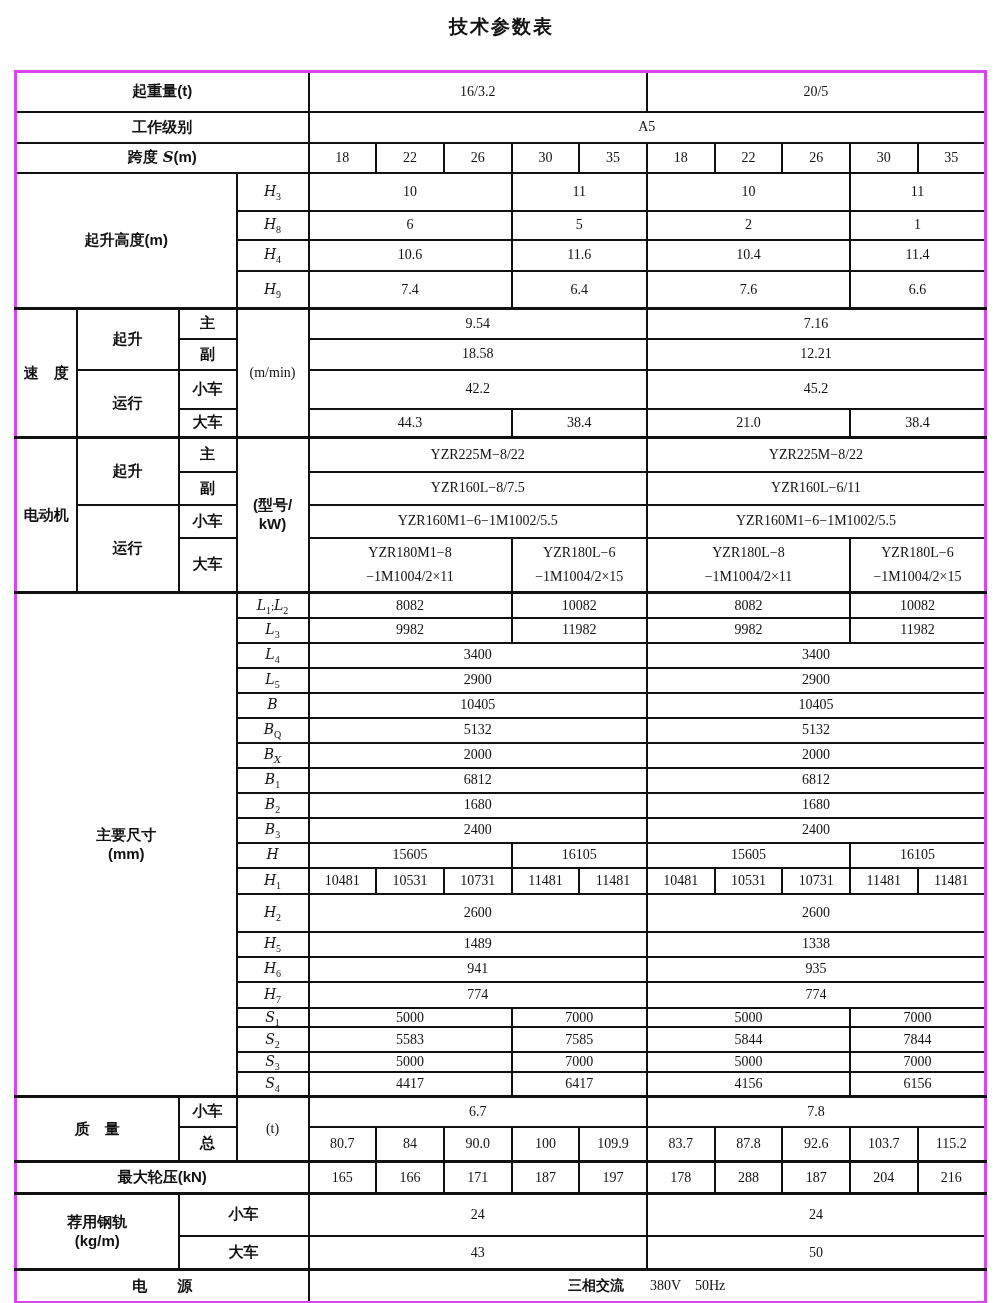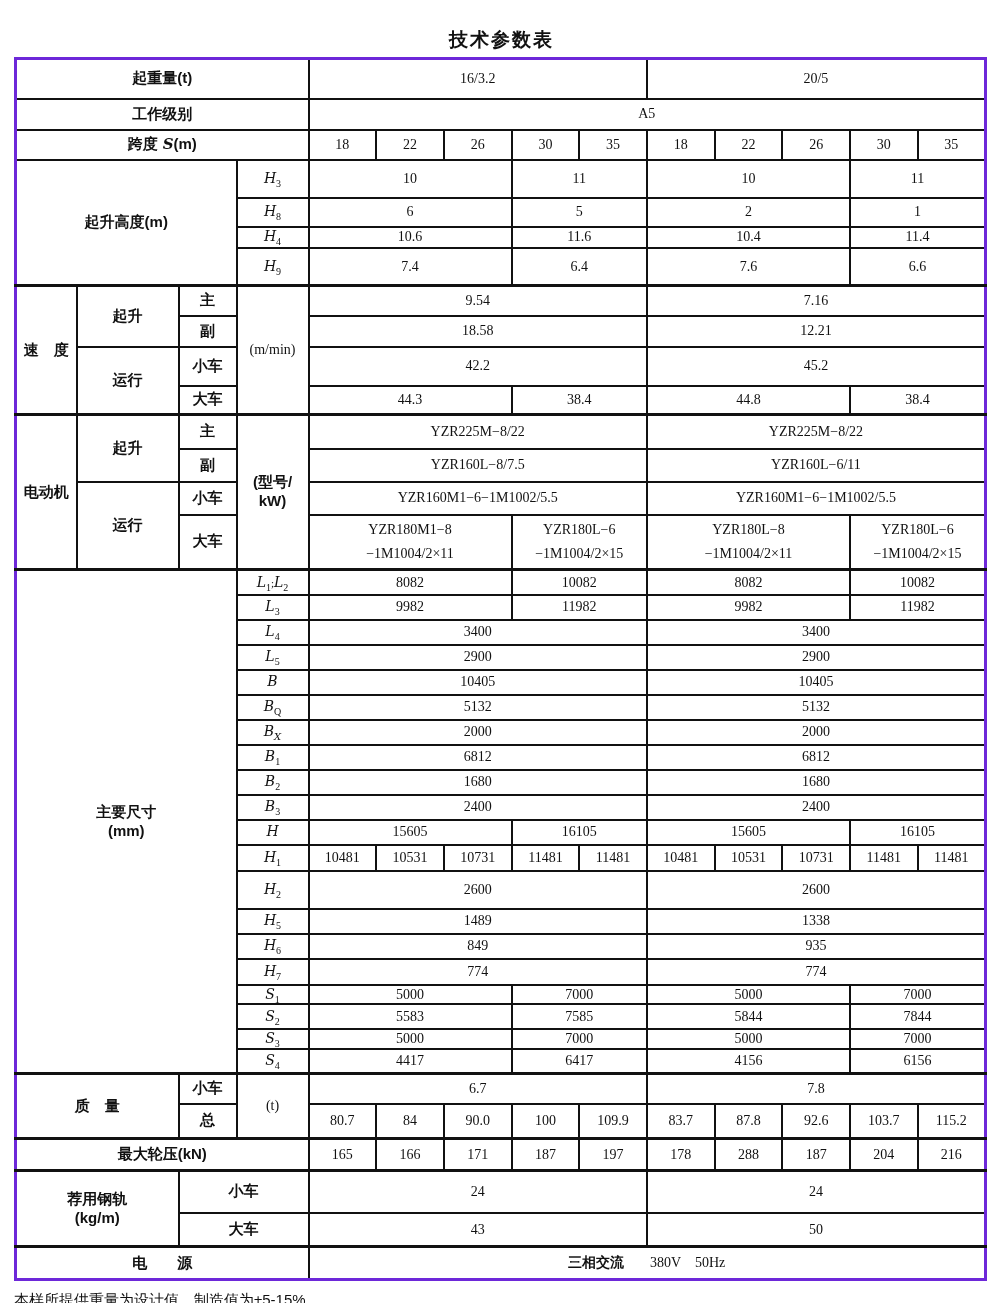--- a/index.html
+++ b/index.html
@@ -1,20 +1,20 @@
 <!DOCTYPE html>
 <html><head>
 <meta charset="utf-8">
 <style>
   html,body{margin:0;padding:0;background:#ffffff;}
   body{width:1003px;height:1303px;color:#111;font-family:"Liberation Serif","DejaVu Serif",serif;}
   .title{ text-align:center; font-family:"Liberation Sans","DejaVu Sans",sans-serif;
-          font-weight:bold; font-size:19px; letter-spacing:2px; padding-top:27px; margin-bottom:4px;}
+          font-weight:bold; font-size:19px; letter-spacing:2px; padding-top:14px; margin-bottom:30px;}
   table{ border-collapse:collapse; table-layout:fixed; width:970px; margin-left:14px;
-         border:3px solid #6d28d9;}
+         border:3px solid #d946ef;}
   td{ border:2px solid #111; text-align:center; vertical-align:middle;
       font-size:14px; padding:0 1px; overflow:hidden; line-height:1.25;}
   td.lab{ font-family:"Liberation Sans","DejaVu Sans",sans-serif; font-weight:bold; font-size:15px;}
   td.unit{ font-size:14px;}
   .sym{ font-style:italic; font-family:"DejaVu Serif","Liberation Serif",serif;}
   sub{ font-size:10px; line-height:0;}
   .sep{ font-size:11px;}
   .sp{ margin-left:5px;}
   tr.sec td{ border-top-width:3px;}
   .two-line div{ line-height:1.7;}
@@ -79,21 +79,21 @@
   <td colspan="3">10</td>
   <td colspan="2">11</td>
 </tr>
 <tr style="height:29px">
   <td><span class="sym">H</span><sub>8</sub></td>
   <td colspan="3">6</td>
   <td colspan="2">5</td>
   <td colspan="3">2</td>
   <td colspan="2">1</td>
 </tr>
-<tr style="height:21px">
+<tr style="height:31px">
   <td><span class="sym">H</span><sub>4</sub></td>
   <td colspan="3">10.6</td>
   <td colspan="2">11.6</td>
   <td colspan="3">10.4</td>
   <td colspan="2">11.4</td>
 </tr>
 <tr style="height:38px">
   <td><span class="sym">H</span><sub>9</sub></td>
   <td colspan="3">7.4</td>
   <td colspan="2">6.4</td>
@@ -117,21 +117,21 @@
 <tr style="height:39px">
   <td class="lab" rowspan="2">运行</td>
   <td class="lab">小车</td>
   <td colspan="5">42.2</td>
   <td colspan="5">45.2</td>
 </tr>
 <tr style="height:29px">
   <td class="lab">大车</td>
   <td colspan="3">44.3</td>
   <td colspan="2">38.4</td>
-  <td colspan="3">44.8</td>
+  <td colspan="3">21.0</td>
   <td colspan="2">38.4</td>
 </tr>
 
 <tr class="sec" style="height:34px">
   <td class="lab" rowspan="4">电动机</td>
   <td class="lab" rowspan="2">起升</td>
   <td class="lab">主</td>
   <td class="lab" rowspan="4">
           <div>(型号/</div>
           <div>kW)</div>
@@ -253,21 +253,21 @@
   <td colspan="5">2600</td>
   <td colspan="5">2600</td>
 </tr>
 <tr style="height:25px">
   <td><span class="sym">H</span><sub>5</sub></td>
   <td colspan="5">1489</td>
   <td colspan="5">1338</td>
 </tr>
 <tr style="height:25px">
   <td><span class="sym">H</span><sub>6</sub></td>
-  <td colspan="5">849</td>
+  <td colspan="5">941</td>
   <td colspan="5">935</td>
 </tr>
 <tr style="height:26px">
   <td><span class="sym">H</span><sub>7</sub></td>
   <td colspan="5">774</td>
   <td colspan="5">774</td>
 </tr>
 <tr style="height:15px">
   <td><span class="sym">S</span><sub>1</sub></td>
   <td colspan="3">5000</td>

